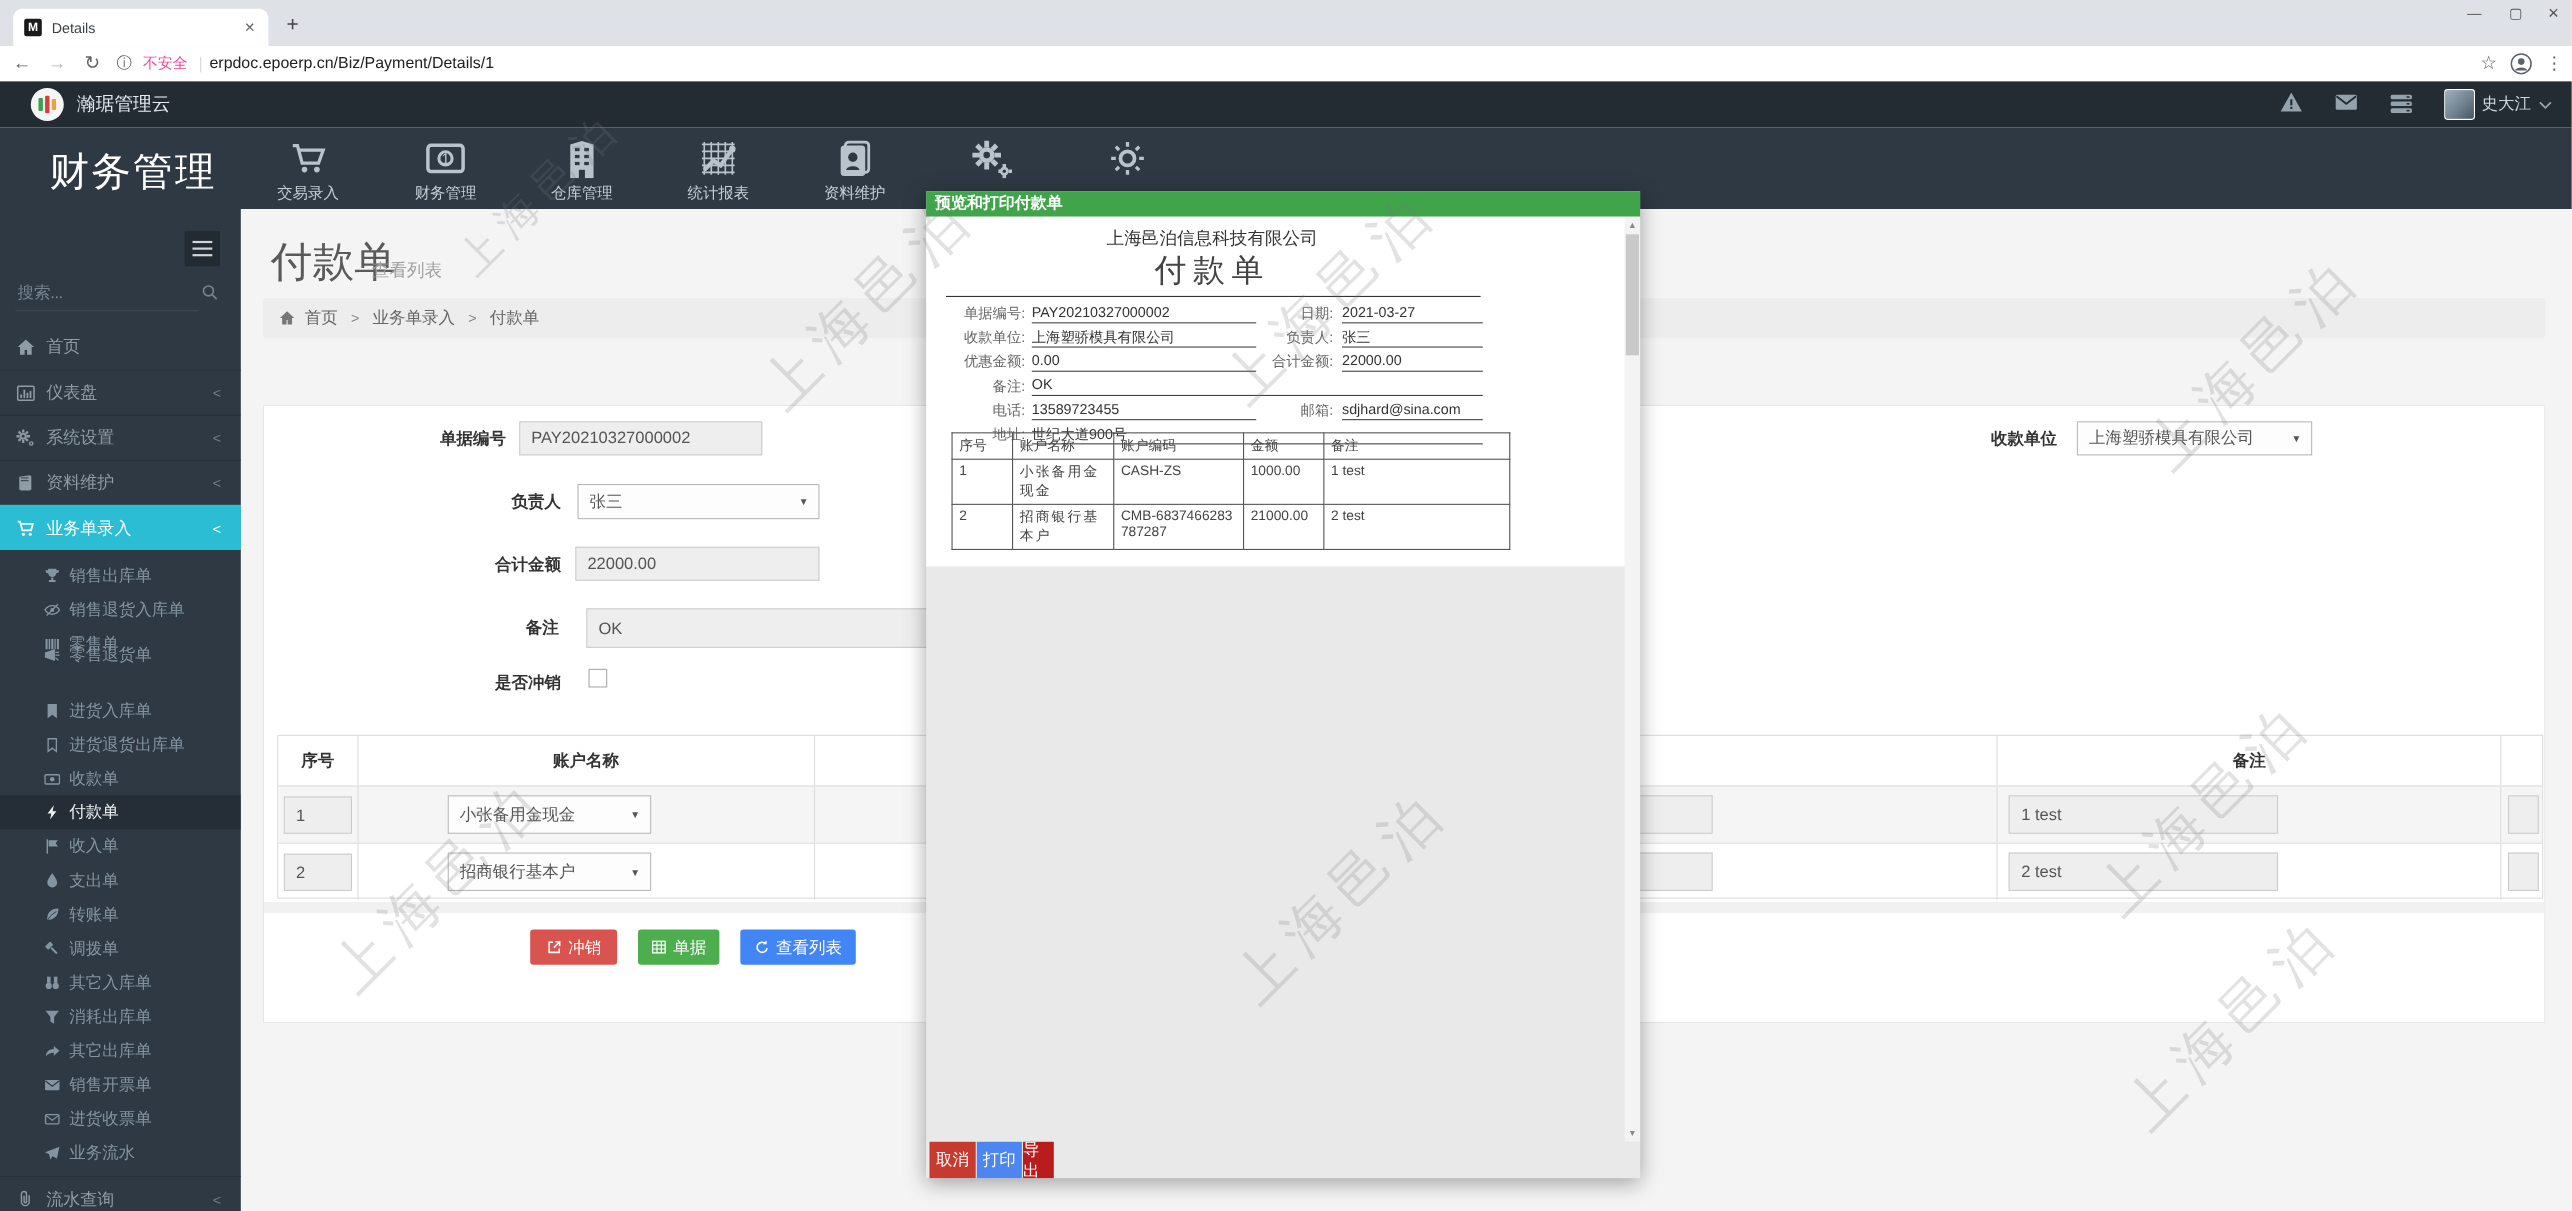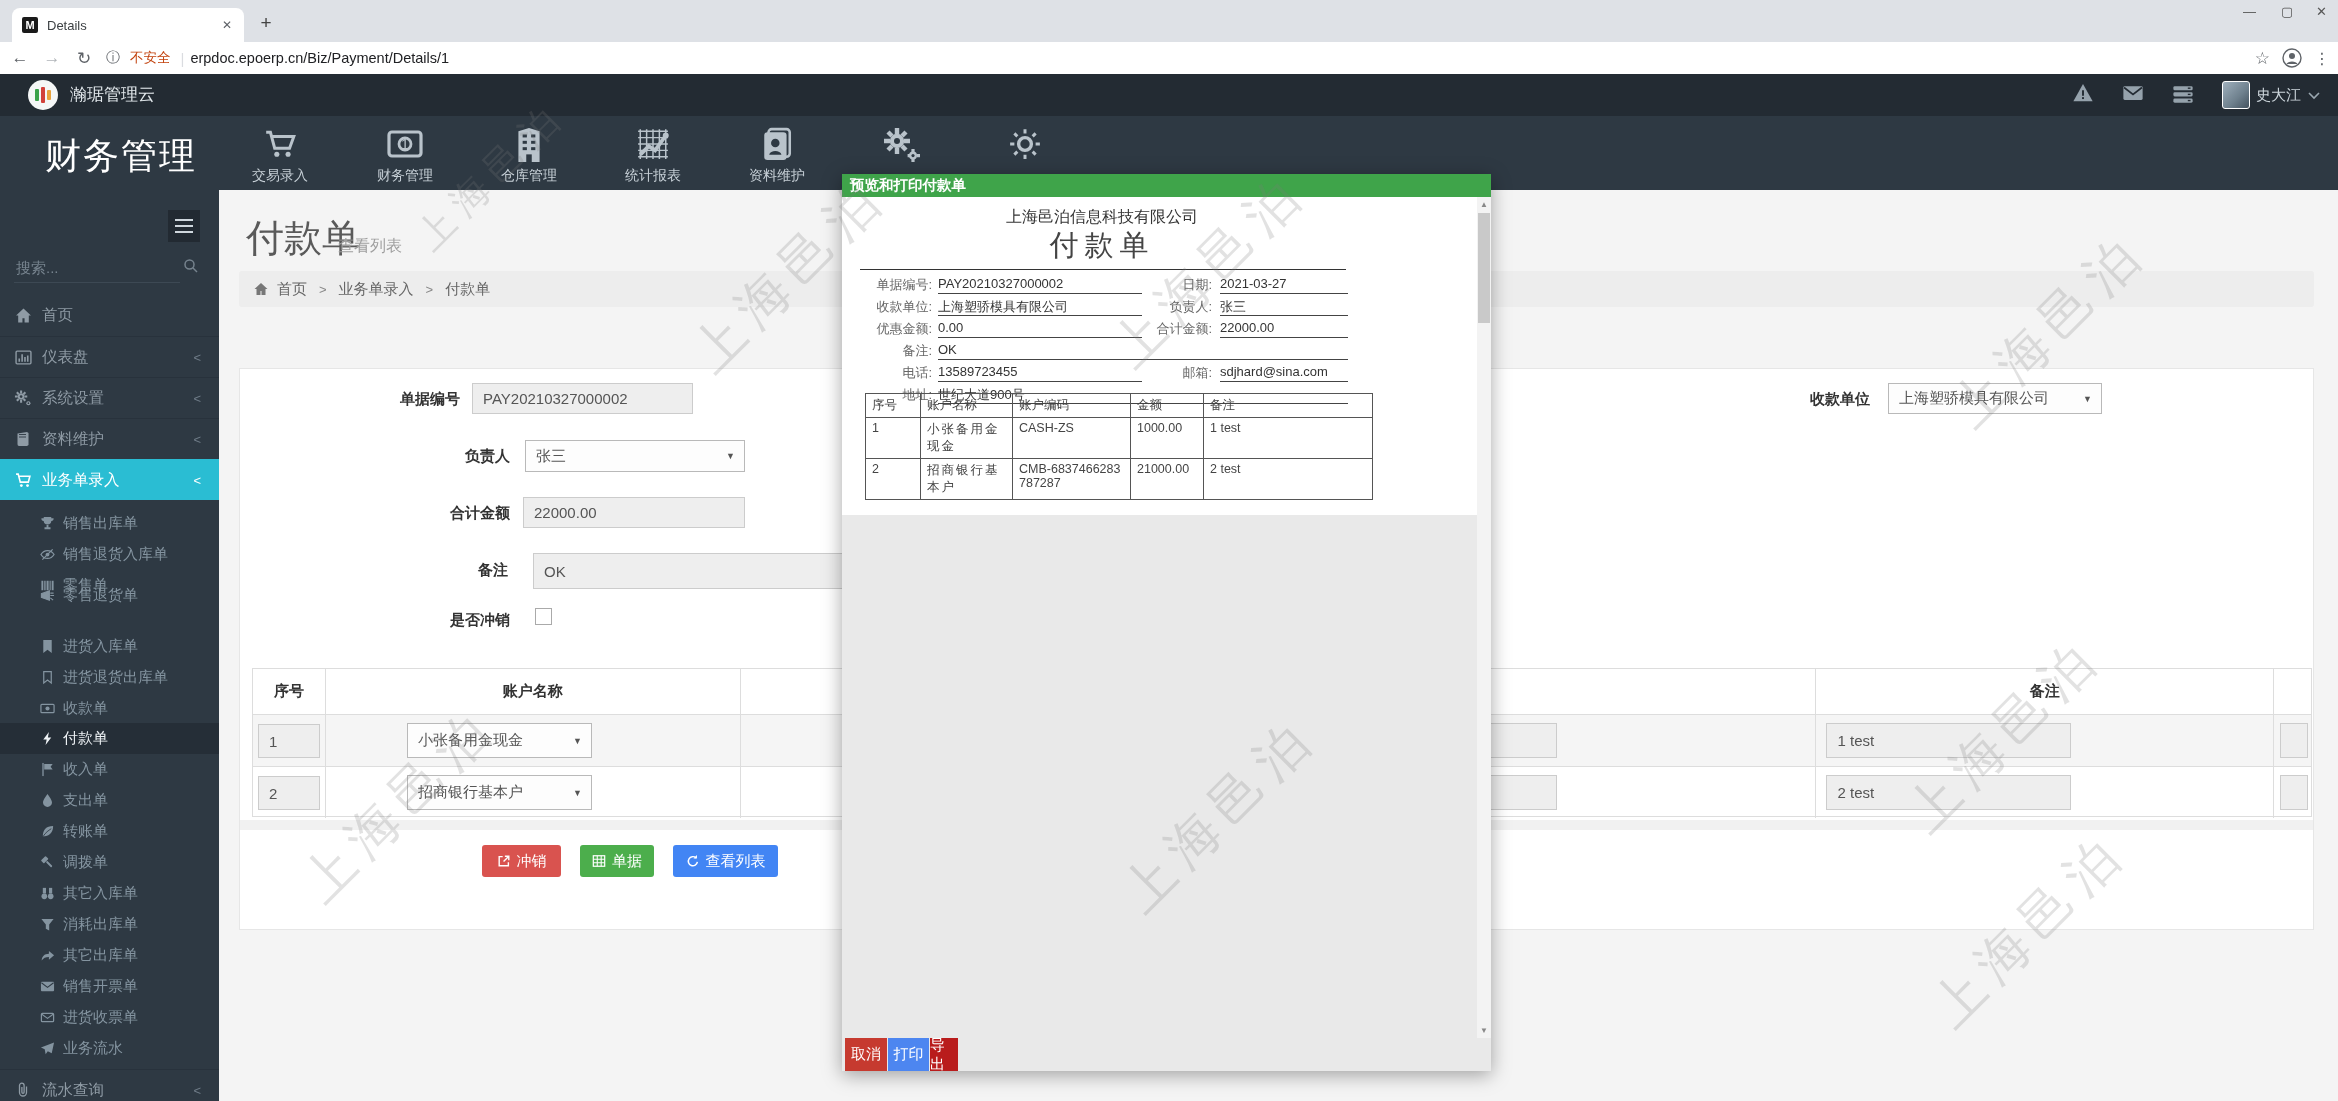--- a/index.html
+++ b/index.html
@@ -10,21 +10,21 @@
   .tabbar{left:0;top:0;width:2338px;height:42px;background:#dee1e6}
   .tab{left:12px;top:8px;width:232px;height:34px;background:#fff;border-radius:8px 8px 0 0;display:flex;align-items:center;padding:0 10px;box-sizing:border-box}
   .favicon{width:16px;height:16px;background:#1a1a1a;color:#fff;font-size:11px;font-weight:bold;display:flex;align-items:center;justify-content:center;border-radius:2px;flex:none}
   .tab-title{font-size:13px;color:#3c4043;margin-left:9px;flex:1}
   .tab-close{color:#5f6368;font-size:14px;padding:2px}
   .newtab{left:254px;top:12px;width:24px;height:24px;color:#444;font-size:19px;text-align:center;line-height:22px}
   .winctl{top:4px;color:#555;font-size:13px}
   .urlbar{left:0;top:42px;width:2338px;height:32px;background:#fff;border-bottom:1px solid #dfe1e5;display:flex;align-items:center}
   .nav-ic{color:#5f6368;font-size:17px;width:32px;text-align:center}
   .dim{color:#b0b4b8}
-  .sec{color:#c2410c;font-size:13.5px;margin:0 4px}
+  .sec{color:#ec4899;font-size:13.5px;margin:0 4px}
   .url-sep{color:#dadce0;margin:0 6px;font-size:15px}
   .url-text{color:#202124;font-size:14.5px}
   .url-right{position:absolute;right:8px;top:42px;height:32px;display:flex;align-items:center;gap:12px}
   
   .topnav{left:0;top:74px;width:2338px;height:42px;background:#232b33}
   .logo{left:28px;top:80px;width:30px;height:30px;border-radius:50%;background:#f5f7f7;display:flex;align-items:center;justify-content:center;gap:2px}
   .logo i{display:block;width:4px;border-radius:1px}
   .brand{left:70px;top:80px;height:30px;line-height:30px;color:#e3e9ed;font-size:17px}
   .tn-ic{top:82px;color:#9aa7b0}
   .tn-avatar{left:2222px;top:81px;width:26px;height:26px;border-radius:3px;background:linear-gradient(135deg,#9fb0bd 0%,#6d7f8c 60%,#44535f 100%);border:1px solid #fff}
@@ -32,21 +32,21 @@
   
   .appheader{left:0;top:116px;width:2338px;height:74px;background:#2e3943}
   .apptitle{left:45px;top:132px;color:#fff;font-size:36px;letter-spacing:2px}
   .menu-item{top:124px;width:120px;text-align:center;color:#b9c3cb}
   .menu-item .mi-ic{height:40px;display:flex;align-items:center;justify-content:center}
   .menu-item .mi-label{font-size:14px;color:#c7d0d7;margin-top:3px}
   
   .sidebar{left:0;top:190px;width:219px;height:911px;background:#2e3943}
   .hamburger{left:168px;top:210px;width:32px;height:32px;background:#222a32;display:flex;flex-direction:column;justify-content:center;gap:4px;align-items:center}
   .hamburger i{display:block;width:18px;height:2px;background:#cfd7dd}
-  .side-search{left:14px;top:252px;width:162px;height:28px;background:transparent;border:none;border-bottom:1px solid #3d4954;color:#aab6bf;font-size:15px;outline:none;font-family:Liberation Sans, sans-serif}
+  .side-search{left:14px;top:252px;width:162px;height:28px;background:transparent;border:none;border-bottom:1px solid #3d4954;color:#aab6bf;font-size:15px;outline:none;font-family:Liberation Serif, serif}
   .side-search::placeholder{color:#76838e}
   .search-mag{left:183px;top:258px;color:#76838e}
   .side-item{left:0;width:219px;height:41px;display:flex;align-items:center;color:#8f9ba5;border-top:1px solid #28323c;box-sizing:border-box}
   .side-item .sv{margin-left:14px;width:18px;display:flex;justify-content:center}
   .side-item .sl{margin-left:10px;font-size:15.5px}
   .side-item .chev{position:absolute;right:18px;font-size:13px;color:#6f7c88}
   .side-item.active{background:#2abdd3;color:#fff;border-top-color:#2abdd3}
   .side-item.active .sl,.side-item.active .chev{color:#fff}
   .sub-item{left:0;width:219px;height:31px;display:flex;align-items:center;color:#8494a0}
   .sub-item .si{margin-left:40px;flex:none}

